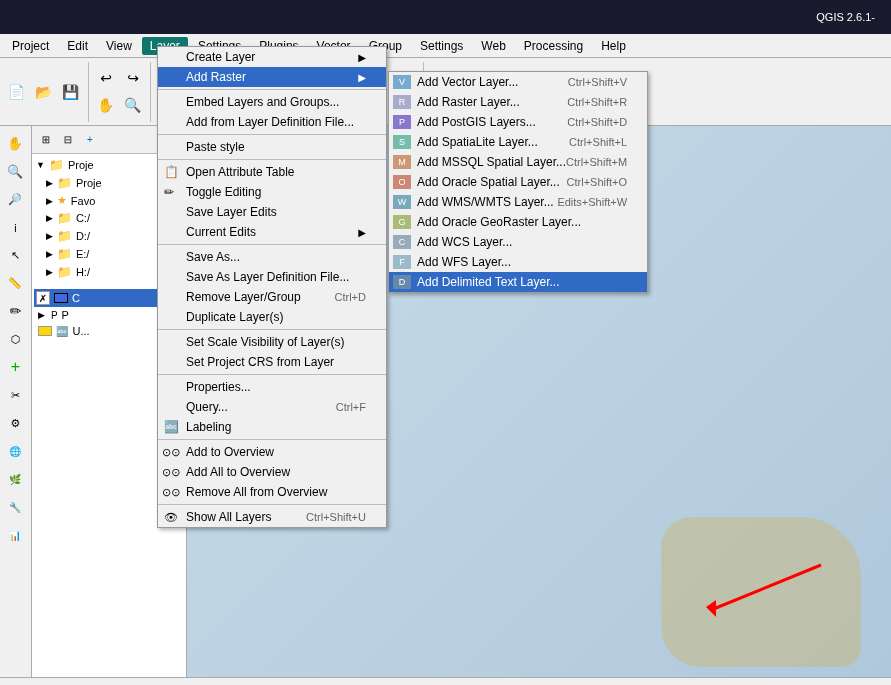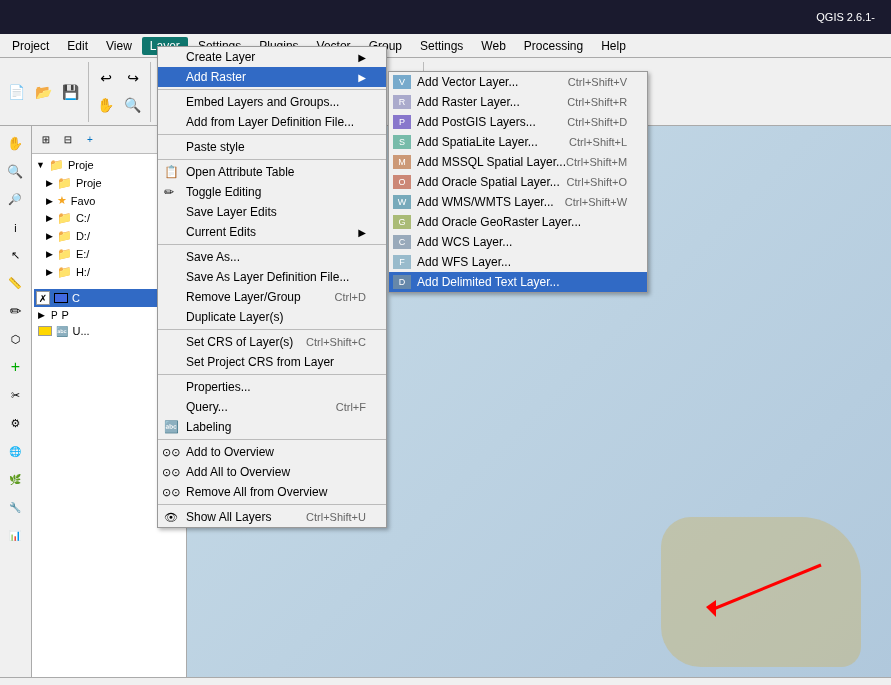--- a/index.html
+++ b/index.html
@@ -465,22 +465,21 @@
     </div>
     <div class="dropdown-item">
       <span>Remove Layer/Group</span>
       <span class="shortcut">Ctrl+D</span>
     </div>
     <div class="dropdown-item">
       <span>Duplicate Layer(s)</span>
     </div>
     <div class="dropdown-separator"></div>
     <div class="dropdown-item">
-      <span>Set CRS of Layer(s)</span>
-      <span class="shortcut">Ctrl+Shift+C</span>
+      <span>Set Scale Visibility of Layer(s)</span>
     </div>
     <div class="dropdown-item">
       <span>Set Project CRS from Layer</span>
     </div>
     <div class="dropdown-separator"></div>
     <div class="dropdown-item">
       <span>Properties...</span>
     </div>
     <div class="dropdown-item">
       <span>Query...</span>
@@ -538,21 +537,21 @@
       <span class="shortcut">Ctrl+Shift+M</span>
     </div>
     <div class="dropdown-item">
       <span style="position:absolute;left:4px;width:18px;height:14px;background:#c87;font-size:9px;display:flex;align-items:center;justify-content:center;color:white;">O</span>
       <span>Add Oracle Spatial Layer...</span>
       <span class="shortcut">Ctrl+Shift+O</span>
     </div>
     <div class="dropdown-item">
       <span style="position:absolute;left:4px;width:18px;height:14px;background:#7ab;font-size:9px;display:flex;align-items:center;justify-content:center;color:white;">W</span>
       <span>Add WMS/WMTS Layer...</span>
-      <span class="shortcut">Ctrl+Shift+W</span>
+      <span class="shortcut">Edits+Shift+W</span>
     </div>
     <div class="dropdown-item">
       <span style="position:absolute;left:4px;width:18px;height:14px;background:#ab7;font-size:9px;display:flex;align-items:center;justify-content:center;color:white;">G</span>
       <span>Add Oracle GeoRaster Layer...</span>
     </div>
     <div class="dropdown-item">
       <span style="position:absolute;left:4px;width:18px;height:14px;background:#9ab;font-size:9px;display:flex;align-items:center;justify-content:center;color:white;">C</span>
       <span>Add WCS Layer...</span>
     </div>
     <div class="dropdown-item">

